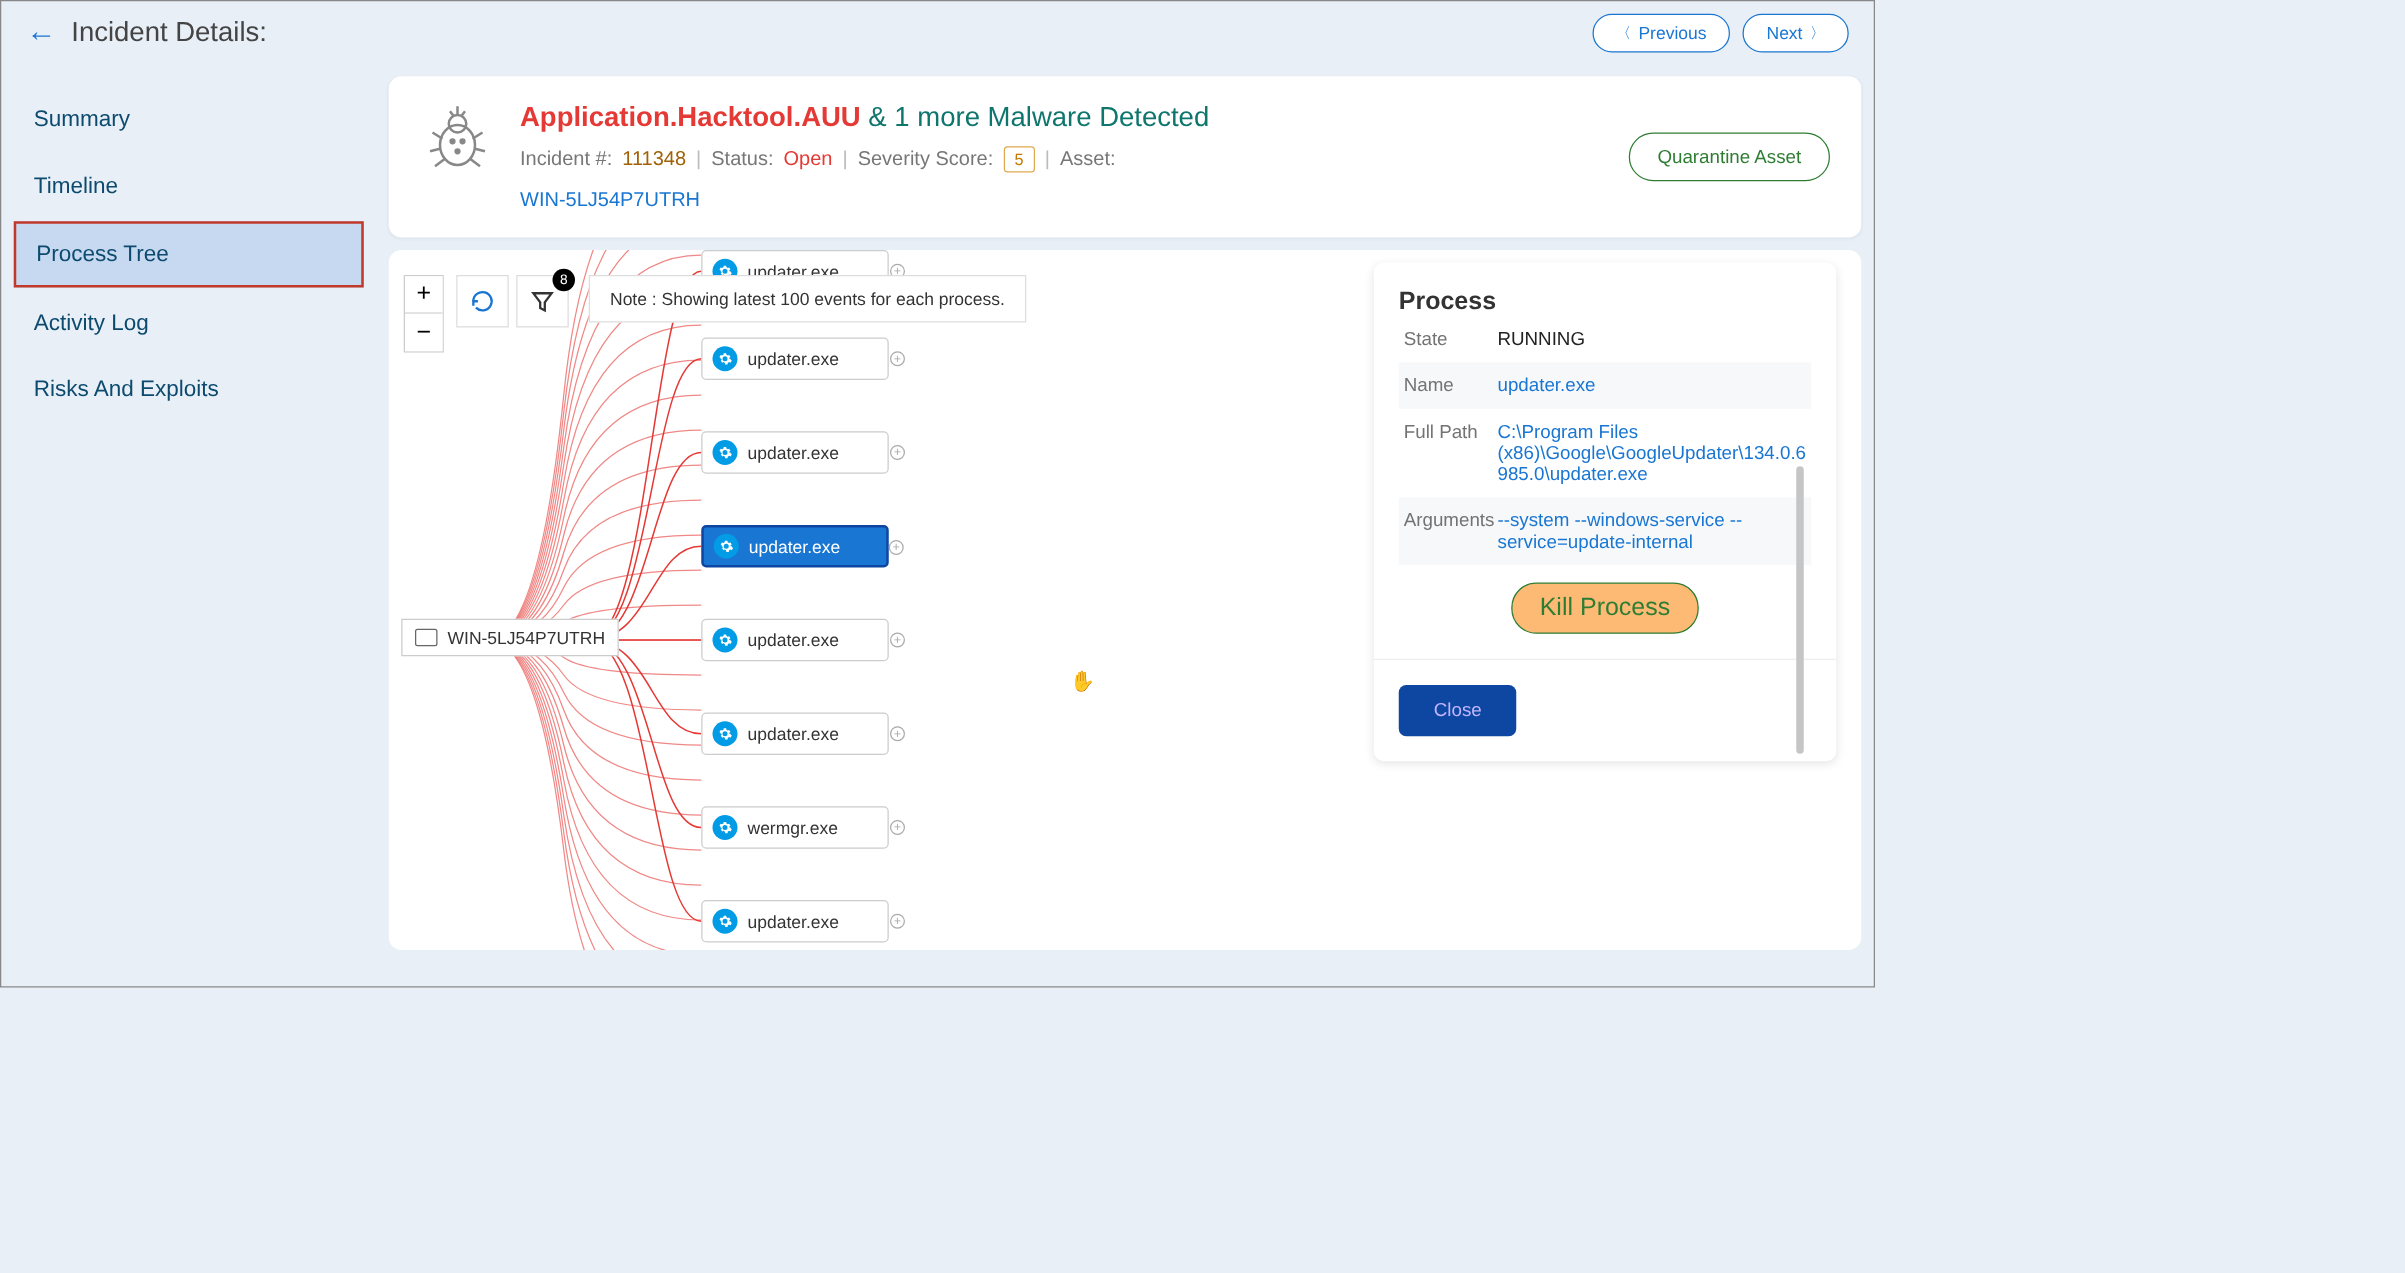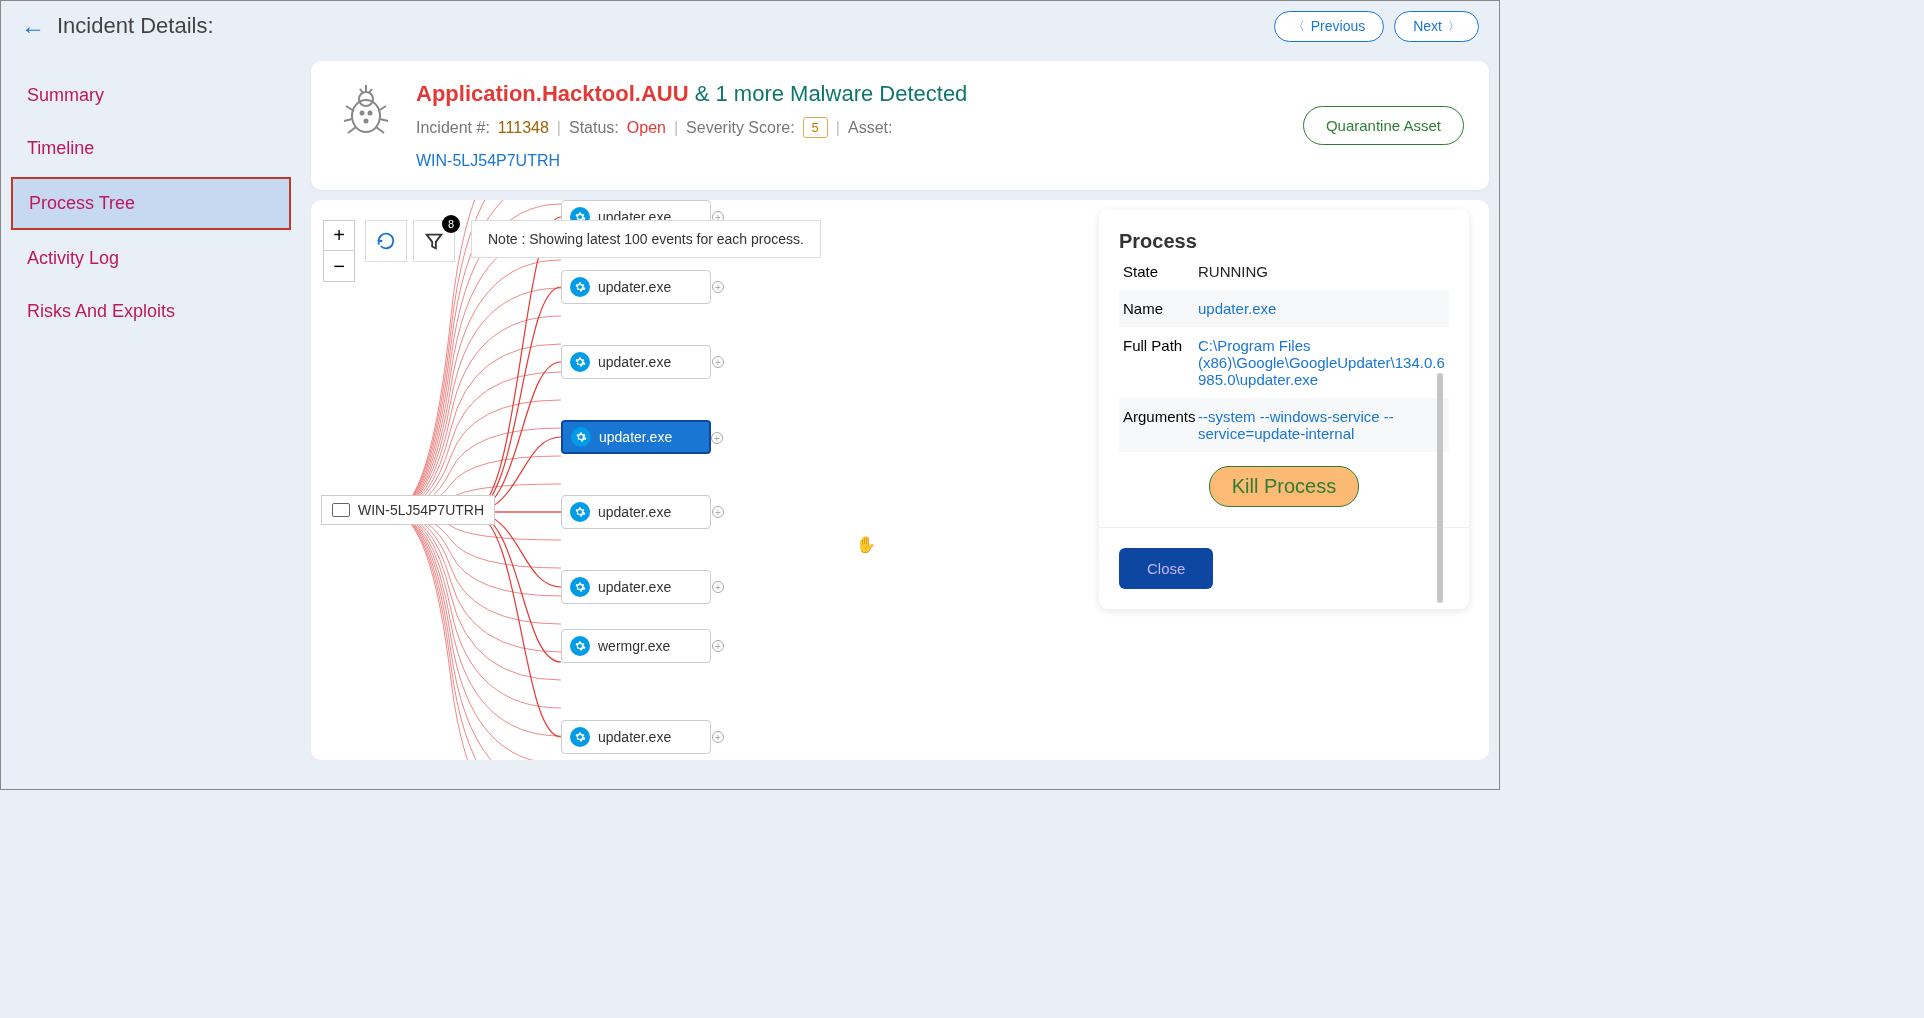--- a/index.html
+++ b/index.html
@@ -6,21 +6,21 @@
 body { font-family: -apple-system, BlinkMacSystemFont, 'Segoe UI', Arial, sans-serif; background: #e8eff7; color: #333; width: 1500px; height: 790px; overflow: hidden; border: 1px solid #888; }
 .top-header { display: flex; align-items: center; justify-content: space-between; padding: 10px 20px; height: 50px; }
 .header-left { display: flex; align-items: center; gap: 12px; }
 .back-arrow { color: #1976d2; cursor: pointer; font-size: 24px; }
 .page-title { font-size: 22px; color: #444; font-weight: 400; }
 .header-right { display: flex; gap: 10px; }
 .nav-btn { border: 1.5px solid #1976d2; color: #1976d2; background: #fff; padding: 6px 18px; border-radius: 18px; font-size: 14px; cursor: pointer; display: flex; align-items: center; gap: 6px; }
 .nav-btn-chev { font-size: 12px; }
 .content-area { display: flex; height: calc(100% - 50px); }
 .sidebar { width: 300px; padding: 20px 10px; }
-.sidebar-item { padding: 14px 16px; font-size: 18px; color: #be185d; cursor: pointer; margin-bottom: 4px; }
+.sidebar-item { padding: 14px 16px; font-size: 18px; color: #0c4a6e; cursor: pointer; margin-bottom: 4px; }
 .sidebar-item.active { background: #c6d9f0; border: 2px solid #c0392b; }
 .main-panel { flex: 1; padding: 10px; position: relative; }
 .incident-card { background: #fff; border-radius: 10px; padding: 20px 25px; display: flex; align-items: flex-start; gap: 20px; margin-bottom: 10px; box-shadow: 0 1px 3px rgba(0,0,0,0.05); }
 .bug-icon { width: 60px; height: 60px; }
 .bug-svg { fill: none; stroke: #888; stroke-width: 2; }
 .incident-info { flex: 1; }
 .incident-title { font-size: 22px; margin-bottom: 10px; }
 .title-red { color: #e53935; font-weight: 600; }
 .title-black { color: #0f766e; font-weight: 500; }
 .incident-meta { font-size: 16px; color: #777; display: flex; gap: 8px; align-items: center; flex-wrap: wrap; margin-bottom: 14px; }
@@ -47,21 +47,21 @@
 .gear-circle { width: 20px; height: 20px; background: #029be5; border-radius: 50%; display: flex; align-items: center; justify-content: center; flex-shrink: 0; }
 .gear-circle svg { fill: #fff; width: 12px; height: 12px; }
 .expand-dot { position: absolute; right: -14px; top: 10px; width: 12px; height: 12px; border: 1px solid #aaa; border-radius: 50%; display: flex; align-items: center; justify-content: center; font-size: 10px; color: #aaa; background: #fff; }
 .cursor-hand { position: absolute; top: 335px; left: 545px; font-size: 16px; color: #666; }
 .details-panel { position: absolute; right: 20px; top: 10px; width: 370px; background: #fff; border-radius: 8px; box-shadow: 0 2px 8px rgba(0,0,0,0.1); z-index: 20; }
 .details-inner { padding: 20px; }
 .details-title { font-size: 20px; font-weight: 600; margin-bottom: 0; }
 .details-table { width: 100%; font-size: 15px; }
 .details-row { display: flex; padding: 10px 4px; }
 .details-row:nth-child(odd) { background: #f7f8fa; }
-.details-label { width: 75px; color: #000000; flex-shrink: 0; overflow: hidden; text-overflow: ellipsis; white-space: nowrap; }
+.details-label { width: 75px; color: #737373; flex-shrink: 0; overflow: hidden; text-overflow: ellipsis; white-space: nowrap; }
 .details-value { flex: 1; word-break: break-word; }
 .details-value.dark { color: #222; }
 .details-value.blue { color: #1976d2; }
 .details-scrollbar { position: absolute; right: 6px; top: 120px; width: 6px; height: 230px; background: #c5c5c5; border-radius: 3px; }
 .kill-btn { border: 1.5px solid #2e7d32; color: #2e7d32; background: #fdba74; padding: 8px 22px; border-radius: 20px; font-size: 20px; cursor: pointer; display: block; margin: 14px auto 0; }
 .close-section { border-top: 1px solid #eee; padding: 20px; }
 .close-btn { background: #0d47a1; color: #c4b5fd; border: none; padding: 12px 28px; border-radius: 6px; font-size: 15px; cursor: pointer; }
 </style>
 </head>
 <body>
@@ -242,21 +242,21 @@
           </div>
           <div class="process-node" style="top: 370px;">
             <span class="gear-circle">
               <svg viewBox="0 0 24 24">
                 <path d="M12 8a4 4 0 100 8 4 4 0 000-8zm9 4a7 7 0 01-.1 1.2l2 1.6-2 3.4-2.4-1a7 7 0 01-2 1.2l-.4 2.6h-4l-.4-2.6a7 7 0 01-2-1.2l-2.4 1-2-3.4 2-1.6A7 7 0 015 12c0-.4 0-.8.1-1.2l-2-1.6 2-3.4 2.4 1a7 7 0 012-1.2L9.9 3h4l.4 2.6a7 7 0 012 1.2l2.4-1 2 3.4-2 1.6c.1.4.1.8.1 1.2z"></path>
               </svg>
             </span>
             <span>updater.exe</span>
             <span class="expand-dot">+</span>
           </div>
-          <div class="process-node" style="top: 429px;">
+          <div class="process-node" style="top: 445px;">
             <span class="gear-circle">
               <svg viewBox="0 0 24 24">
                 <path d="M12 8a4 4 0 100 8 4 4 0 000-8zm9 4a7 7 0 01-.1 1.2l2 1.6-2 3.4-2.4-1a7 7 0 01-2 1.2l-.4 2.6h-4l-.4-2.6a7 7 0 01-2-1.2l-2.4 1-2-3.4 2-1.6A7 7 0 015 12c0-.4 0-.8.1-1.2l-2-1.6 2-3.4 2.4 1a7 7 0 012-1.2L9.9 3h4l.4 2.6a7 7 0 012 1.2l2.4-1 2 3.4-2 1.6c.1.4.1.8.1 1.2z"></path>
               </svg>
             </span>
             <span>wermgr.exe</span>
             <span class="expand-dot">+</span>
           </div>
           <div class="process-node" style="top: 520px;">
             <span class="gear-circle">

